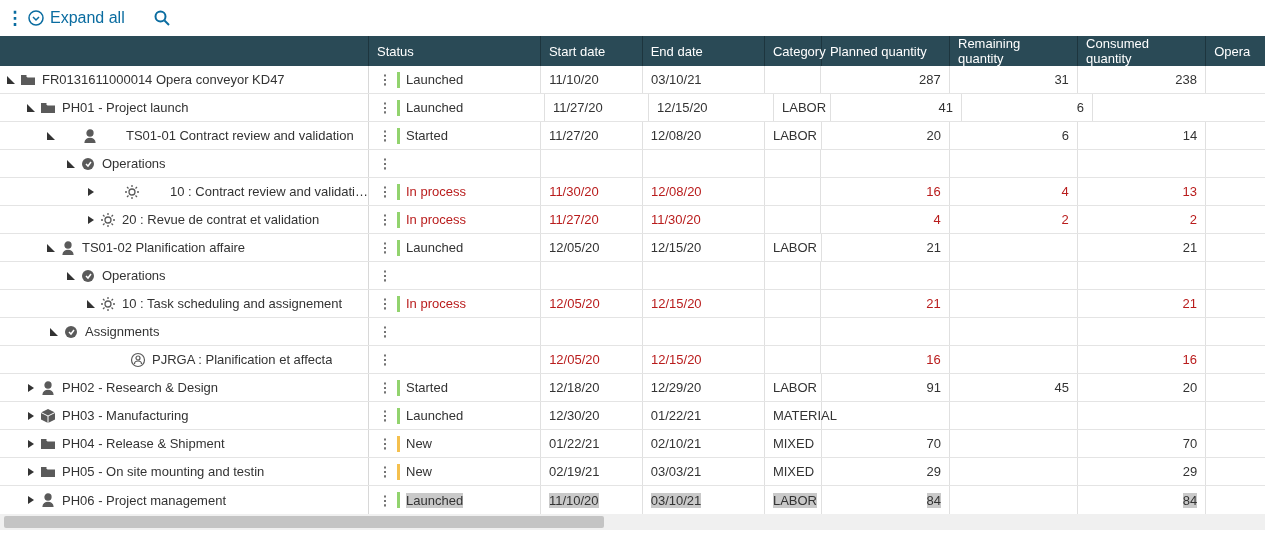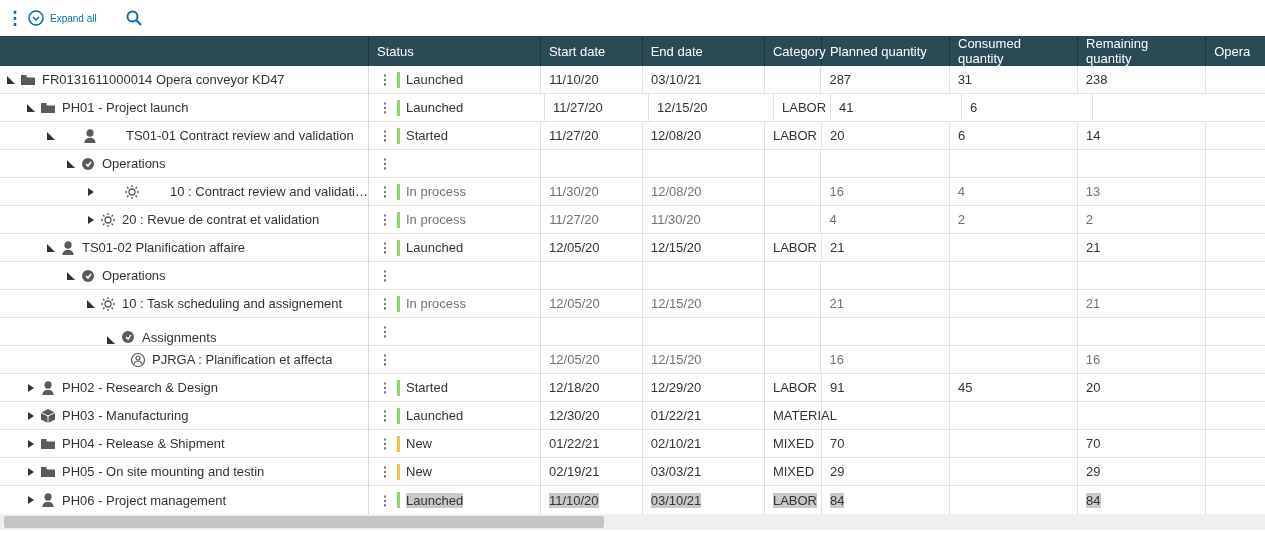--- a/index.html
+++ b/index.html
@@ -2,46 +2,46 @@
 <html><head>
 <meta charset="utf-8">
 <style>
   * { box-sizing: border-box; margin:0; padding:0; }
   body { font-family: "Segoe UI", Arial, sans-serif; font-size: 13px; color:#333; background:#fff; overflow-x:auto; }
   .app { width:1265px; }
 
   
   .toolbar { display:flex; align-items:center; height:36px; padding:0 6px; color:#0a6ca0; }
   .toolbar .more { font-weight:bold; font-size:18px; width:16px; text-align:center; cursor:pointer; margin-right:6px; color:#0a6ca0;}
-  .toolbar .expand { display:flex; align-items:center; cursor:pointer; font-size:10px; color:#0a6ca0; margin-right:28px;}
+  .toolbar .expand { display:flex; align-items:center; cursor:pointer; font-size:16px; color:#0a6ca0; margin-right:28px;}
   .toolbar .expand svg { margin-right:6px; }
   .toolbar .search svg { cursor:pointer; }
 
   .header-row { display:flex; height:30px; background:#2a4a56; color:#fff; font-size:13px; align-items:stretch; }
   .header-row .tree-head { width:369px; flex:none; border-right:1px solid #1d353e; }
   .header-row .c { border-right:1px solid #1d353e; display:flex; align-items:center; padding:0 8px; }
 
   .w-status {width:176px;}
   .w-start  {width:104px;}
   .w-end    {width:125px;}
   .w-cat    {width:57px;}
   .w-plan   {width:131px;}
   .w-cons   {width:131px;}
   .w-rem    {width:131px;}
   .w-oper   {width:60px; border-right:none !important;}
 
   .row { display:flex; height:28px; border-bottom:1px solid #e4e4e4; align-items:stretch; }
   .row .tree-cell { width:369px; flex:none; display:flex; align-items:center; border-right:1px solid #d8d8d8; padding-left:6px; position:relative; overflow:hidden; white-space:nowrap;}
   .row .c { border-right:1px solid #e0e0e0; display:flex; align-items:center; padding:0 8px; font-size:13px; white-space:nowrap; }
-  .row .c.num { justify-content:flex-start; }
+  .row .c.num { justify-content:flex-end; }
   .row:last-child { border-bottom:none; }
 
   .green-bar { width:3px; height:16px; background:#92d36e; margin-right:6px; flex:none;}
   .amber-bar { width:3px; height:16px; background:#f5c04e; margin-right:6px; flex:none;}
-  .row.dim-row .c { color:#737373; }
+  .row.dim-row .c { color:#b91c1c; }
 
   .dots { width:16px; flex:none; display:flex; align-items:center; justify-content:center; color:#6a6a6a; cursor:pointer; font-weight:bold;}
   .dots::before { content:"⋮"; }
 
   .status-cell{ display:flex; align-items:center; width:100%;}
   .status-cell .dots{ margin-right:4px;}
 
   
   .chev { width:10px; height:10px; margin-right:4px; flex:none; cursor:pointer; }
   .icon { width:16px; height:16px; margin-right:6px; flex:none; display:flex; align-items:center; justify-content:center;}
@@ -81,22 +81,22 @@
   </div>
 </div>
 
 <div class="header-row">
   <div class="tree-head"></div>
   <div class="c w-status">Status</div>
   <div class="c w-start">Start date</div>
   <div class="c w-end">End date</div>
   <div class="c w-cat">Category</div>
   <div class="c w-plan">Planned quantity</div>
+  <div class="c w-rem">Remaining quantity</div>
   <div class="c w-cons">Consumed quantity</div>
-  <div class="c w-rem">Remaining quantity</div>
   <div class="c w-oper">Opera</div>
 </div>
 
 <div id="rows">
       <div class="row">
         <div class="tree-cell" style="padding-left: 6px;">
           <span>
             <svg class="chev" width="10" height="10" viewBox="0 0 10 10">
               <path d="M1 9 L1 1 L9 9 Z" fill="#333"></path>
             </svg>
@@ -502,21 +502,21 @@
           <span></span>
         </div>
         <div class="c w-rem num">
           <span>21</span>
         </div>
         <div class="c w-oper">
           <span></span>
         </div>
       </div>
       <div class="row">
-        <div class="tree-cell" style="padding-left: 106px; align-items: flex-end;">
+        <div class="tree-cell" style="padding-left: 49px;">
           <span>
             <svg class="chev" width="10" height="10" viewBox="0 0 10 10">
               <path d="M1 9 L1 1 L9 9 Z" fill="#333"></path>
             </svg>
           </span>
           <span class="icon">
             <svg width="16" height="16" viewBox="0 0 16 16">
               <circle cx="8" cy="8" r="6" fill="#5a5a5a"></circle>
               <path d="M6 8 L8 10 L11 6" fill="none" stroke="#fff" stroke-width="1.5"></path>
             </svg>

